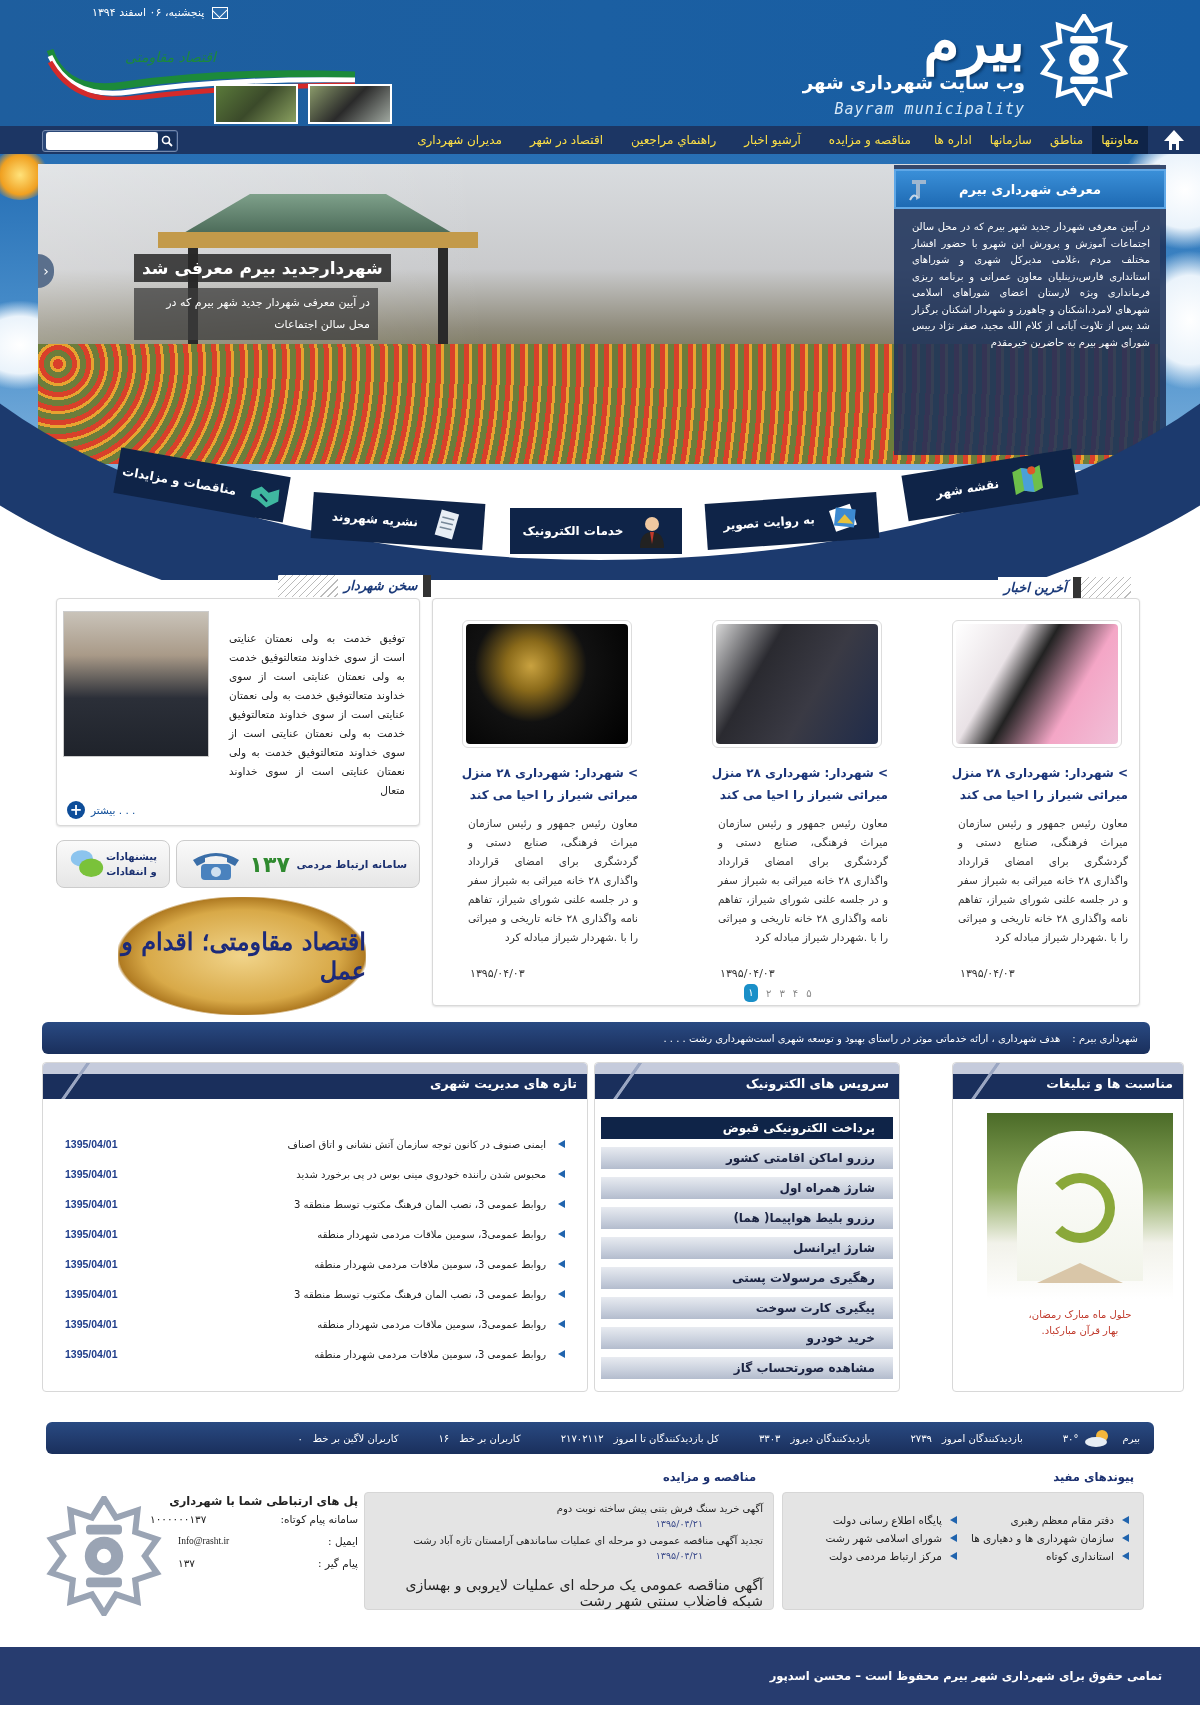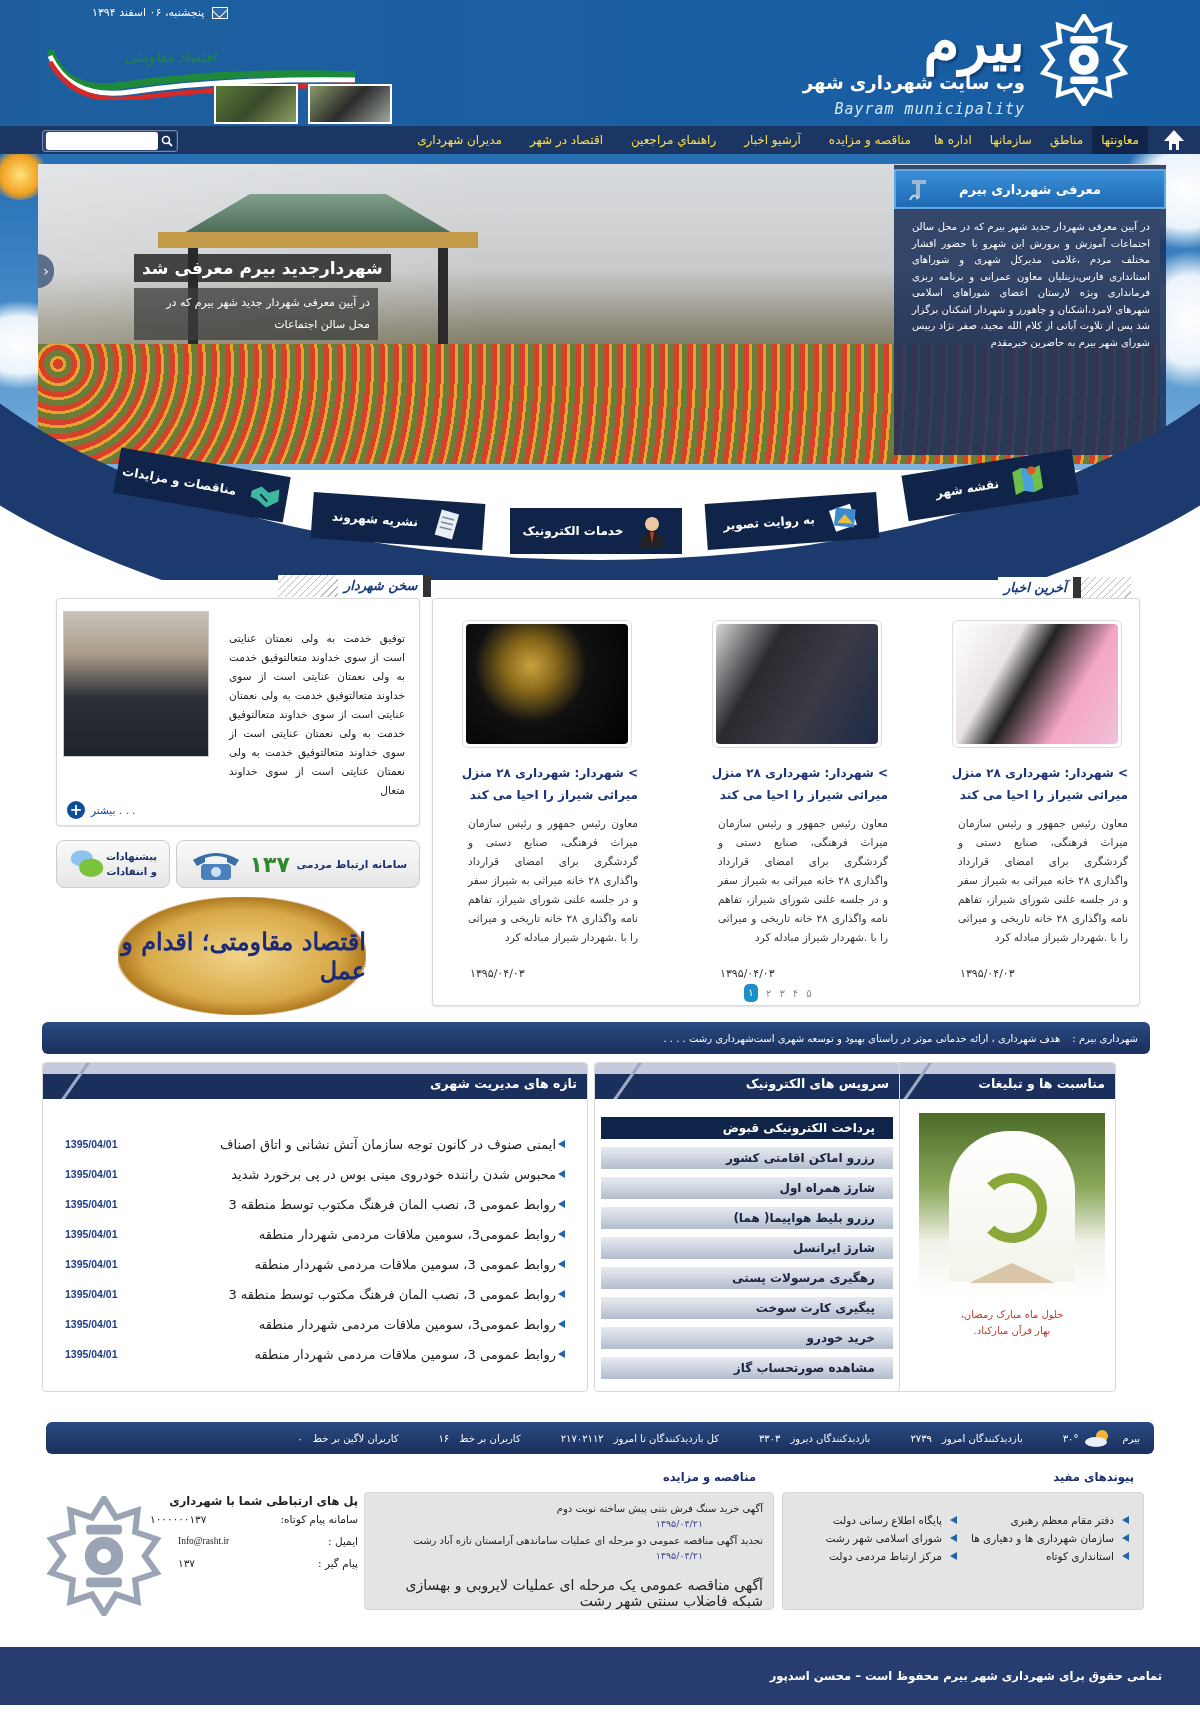--- a/index.html
+++ b/index.html
@@ -67,21 +67,21 @@
 .pager{position:absolute;left:744px;top:984px;display:flex;gap:8px;align-items:center}
 .pager span{font-size:10px;color:#888}
 .pager span.cur{background:#1a8fc8;color:#fff;border-radius:5px;width:14px;height:18px;display:inline-block;text-align:center;line-height:18px}
 .ticker{position:absolute;left:42px;top:1022px;width:1108px;height:32px;background:linear-gradient(180deg,#294a82,#1a2f5c);border-radius:6px;color:#fff;font-size:10px;direction:rtl;display:flex;align-items:center;padding-right:12px;gap:12px}
 .box{position:absolute;top:1062px;background:#fff;border:1px solid #d8d8d8;border-radius:4px}
 .box-head{height:36px;background:linear-gradient(180deg,#c5cbdc 0%,#c5cbdc 30%,#1a2f5c 30%,#1a2f5c 100%);border-radius:4px 4px 0 0;position:relative;direction:rtl}
 .box-head .t{position:absolute;right:10px;top:13px;color:#fff;font-size:12.5px;font-weight:bold}
 .box-head .deco{position:absolute;left:0;top:0;width:70px;height:36px;background:linear-gradient(125deg,transparent 45%,#9aa6c2 46%,#9aa6c2 49%,transparent 50%)}
 .news-list{position:absolute;left:22px;top:78px;right:22px}
 .news-row{height:30px;display:flex;justify-content:space-between;align-items:center;direction:rtl}
-.news-row .txt{font-size:13px;color:#222;display:flex;align-items:center;gap:2px}
+.news-row .txt{font-size:10px;color:#222;display:flex;align-items:center;gap:12px}
 .tri{display:inline-block;width:0;height:0;border-top:4px solid transparent;border-bottom:4px solid transparent;border-right:7px solid #2064ae}
 .news-row .dt{font-size:10.5px;color:#1e3c8a;font-weight:bold;direction:ltr;font-family:"Liberation Sans",sans-serif}
 .svc{height:22px;margin:0 6px 8px 6px;background:linear-gradient(180deg,#e8ebf1 0%,#c9d0dd 60%,#b3bccd 100%);color:#1a2240;font-size:12px;font-weight:bold;direction:rtl;padding-right:18px;line-height:22px}
 .svc.head{background:#0f2448;color:#fff}
 .ad-img{position:absolute;left:34px;top:16px;width:186px;height:186px;background:linear-gradient(180deg,#4b6b28 0%,#8ba85a 40%,#f2f2ea 70%,#fff 100%)}
 .ad-cap{position:absolute;left:20px;top:206px;width:214px;text-align:center;font-size:10px;line-height:16px;color:#c0392b;direction:rtl}
 .stats{position:absolute;left:46px;top:1422px;width:1108px;height:32px;background:linear-gradient(180deg,#294a82,#1a2f5c);border-radius:6px;color:#fff;font-size:10px;direction:rtl;display:flex;align-items:center;padding-right:14px}
 .stat{display:flex;gap:10px;margin-left:40px;white-space:nowrap}
 .sub-title{position:absolute;font-size:11.5px;font-weight:bold;color:#1b3070;direction:rtl}
 .grey-box{position:absolute;background:#e4e4e4;border-radius:4px;border:1px solid #d6d6d6}
@@ -239,21 +239,21 @@
   <div class="contact-btn" style="left:176px;top:840px;width:244px">
     <span style="font-size:10.5px;font-weight:bold;color:#1b3070">سامانه ارتباط مردمی</span>
     <span style="font-size:22px;font-weight:bold;color:#2f8a2f">۱۳۷</span>
     <svg width="54" height="36" viewBox="0 0 54 36">
         <path d="M4 14 Q27 0 50 14 L46 20 L38 16 L38 12 Q27 8 16 12 L16 16 L8 20 Z" fill="#3a6ea8"></path>
         <rect x="12" y="18" width="30" height="16" rx="4" fill="#4a82be"></rect>
         <circle cx="27" cy="26" r="5" fill="#cfe0f0"></circle>
       </svg>
   </div>
   <div class="contact-btn" style="left:56px;top:840px;width:114px">
-    <span style="font-size:10px;font-weight:bold;color:#1b3070;line-height:15px;text-align:right">
+    <span style="font-size:10px;font-weight:bold;color:#1b3070;line-height:15px;text-align:center">
       <span>پیشنهادات</span><br>
       <span>و انتقادات</span>
     </span>
     <svg width="40" height="36" viewBox="0 0 40 36">
         <ellipse cx="14" cy="12" rx="12" ry="9" fill="#8cc4ee"></ellipse>
         <ellipse cx="24" cy="22" rx="13" ry="10" fill="#7ac23a"></ellipse>
       </svg>
   </div>
 
   <div class="motto">اقتصاد مقاومتی؛ اقدام و عمل</div>
@@ -295,21 +295,21 @@
     <span>۳</span>
     <span>۴</span>
     <span>۵</span>
   </div>
 
   <div class="ticker">
     <span>شهرداری بیرم :</span>
     <span>هدف شهرداری ، ارائه خدماتی موثر در راستای بهبود و توسعه شهری است‌شهرداری رشت . . . .</span>
   </div>
 
-  <div class="box" style="left:884px;width:232px;height:330px">
+  <div class="box" style="left:952px;width:232px;height:330px">
     <div class="box-head">
       <span class="deco"></span>
       <span class="t">مناسبت ها و تبلیغات</span>
     </div>
     <div style="position:relative">
       <div class="ad-img" style="left:34px;top:14px">
         <div style="position:absolute;left:30px;top:18px;width:126px;height:150px;border-radius:60px 60px 0 0;background:linear-gradient(180deg,#fff 0%,#f2f4ea 100%)"></div>
         <div style="position:absolute;left:58px;top:60px;width:70px;height:70px;border-radius:50%;border:10px solid #8aa83a;border-left-color:transparent"></div>
         <div style="position:absolute;left:50px;top:150px;width:86px;height:20px;background:#d9c6a8;clip-path:polygon(0 100%,50% 0,100% 100%)"></div>
       </div>

